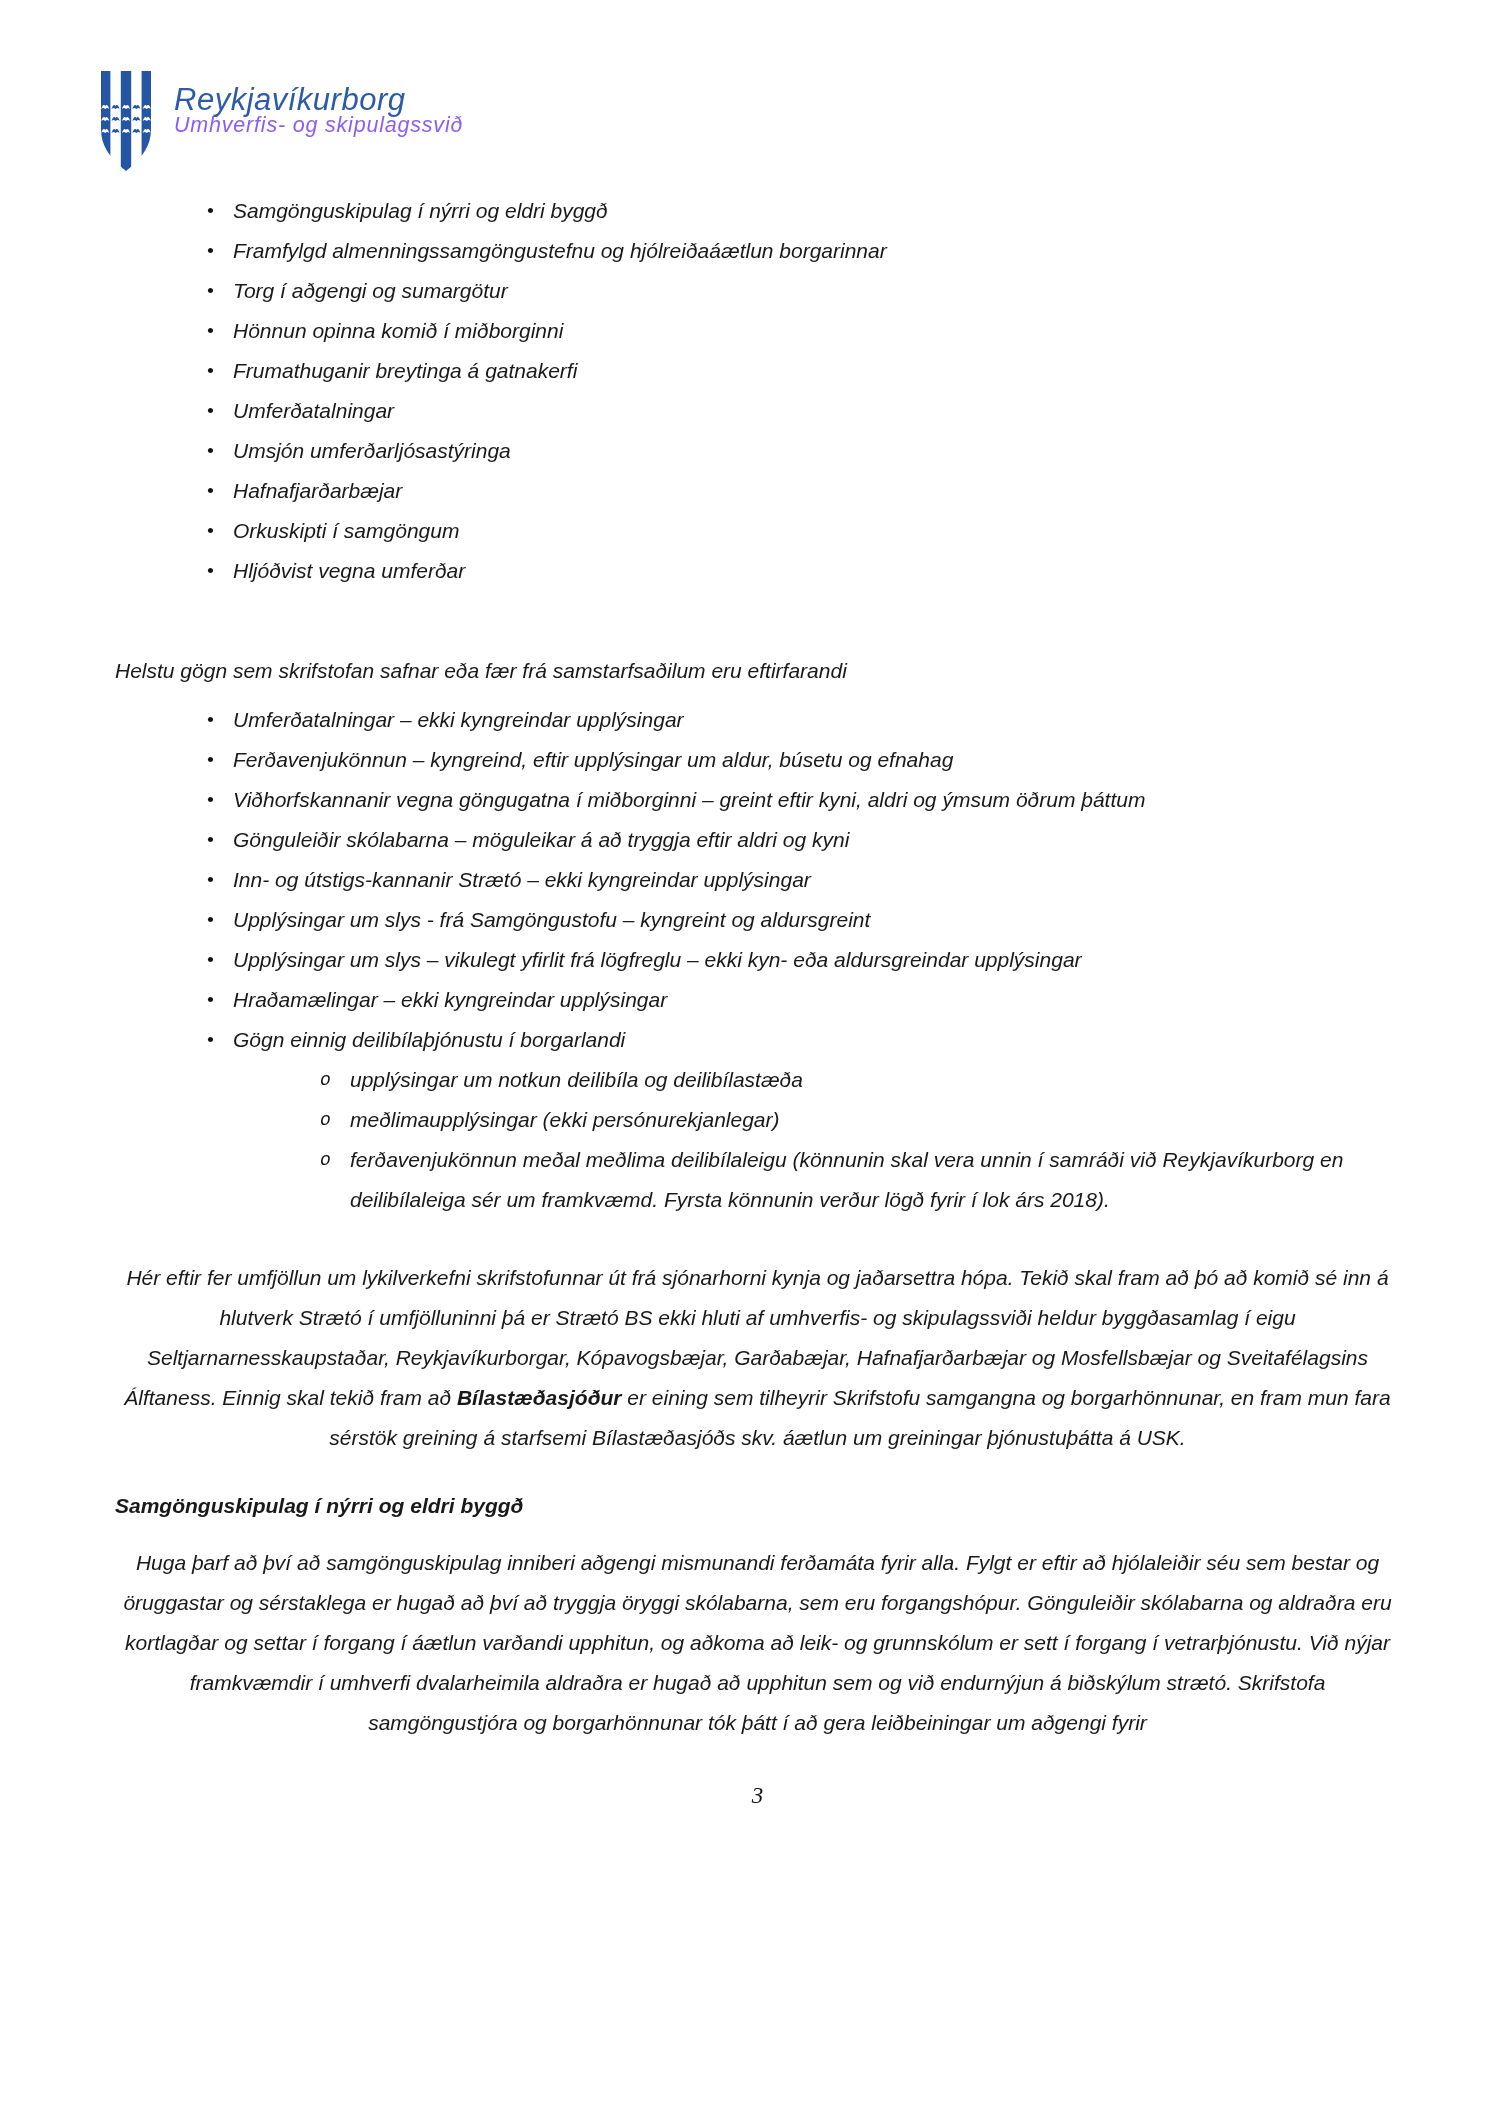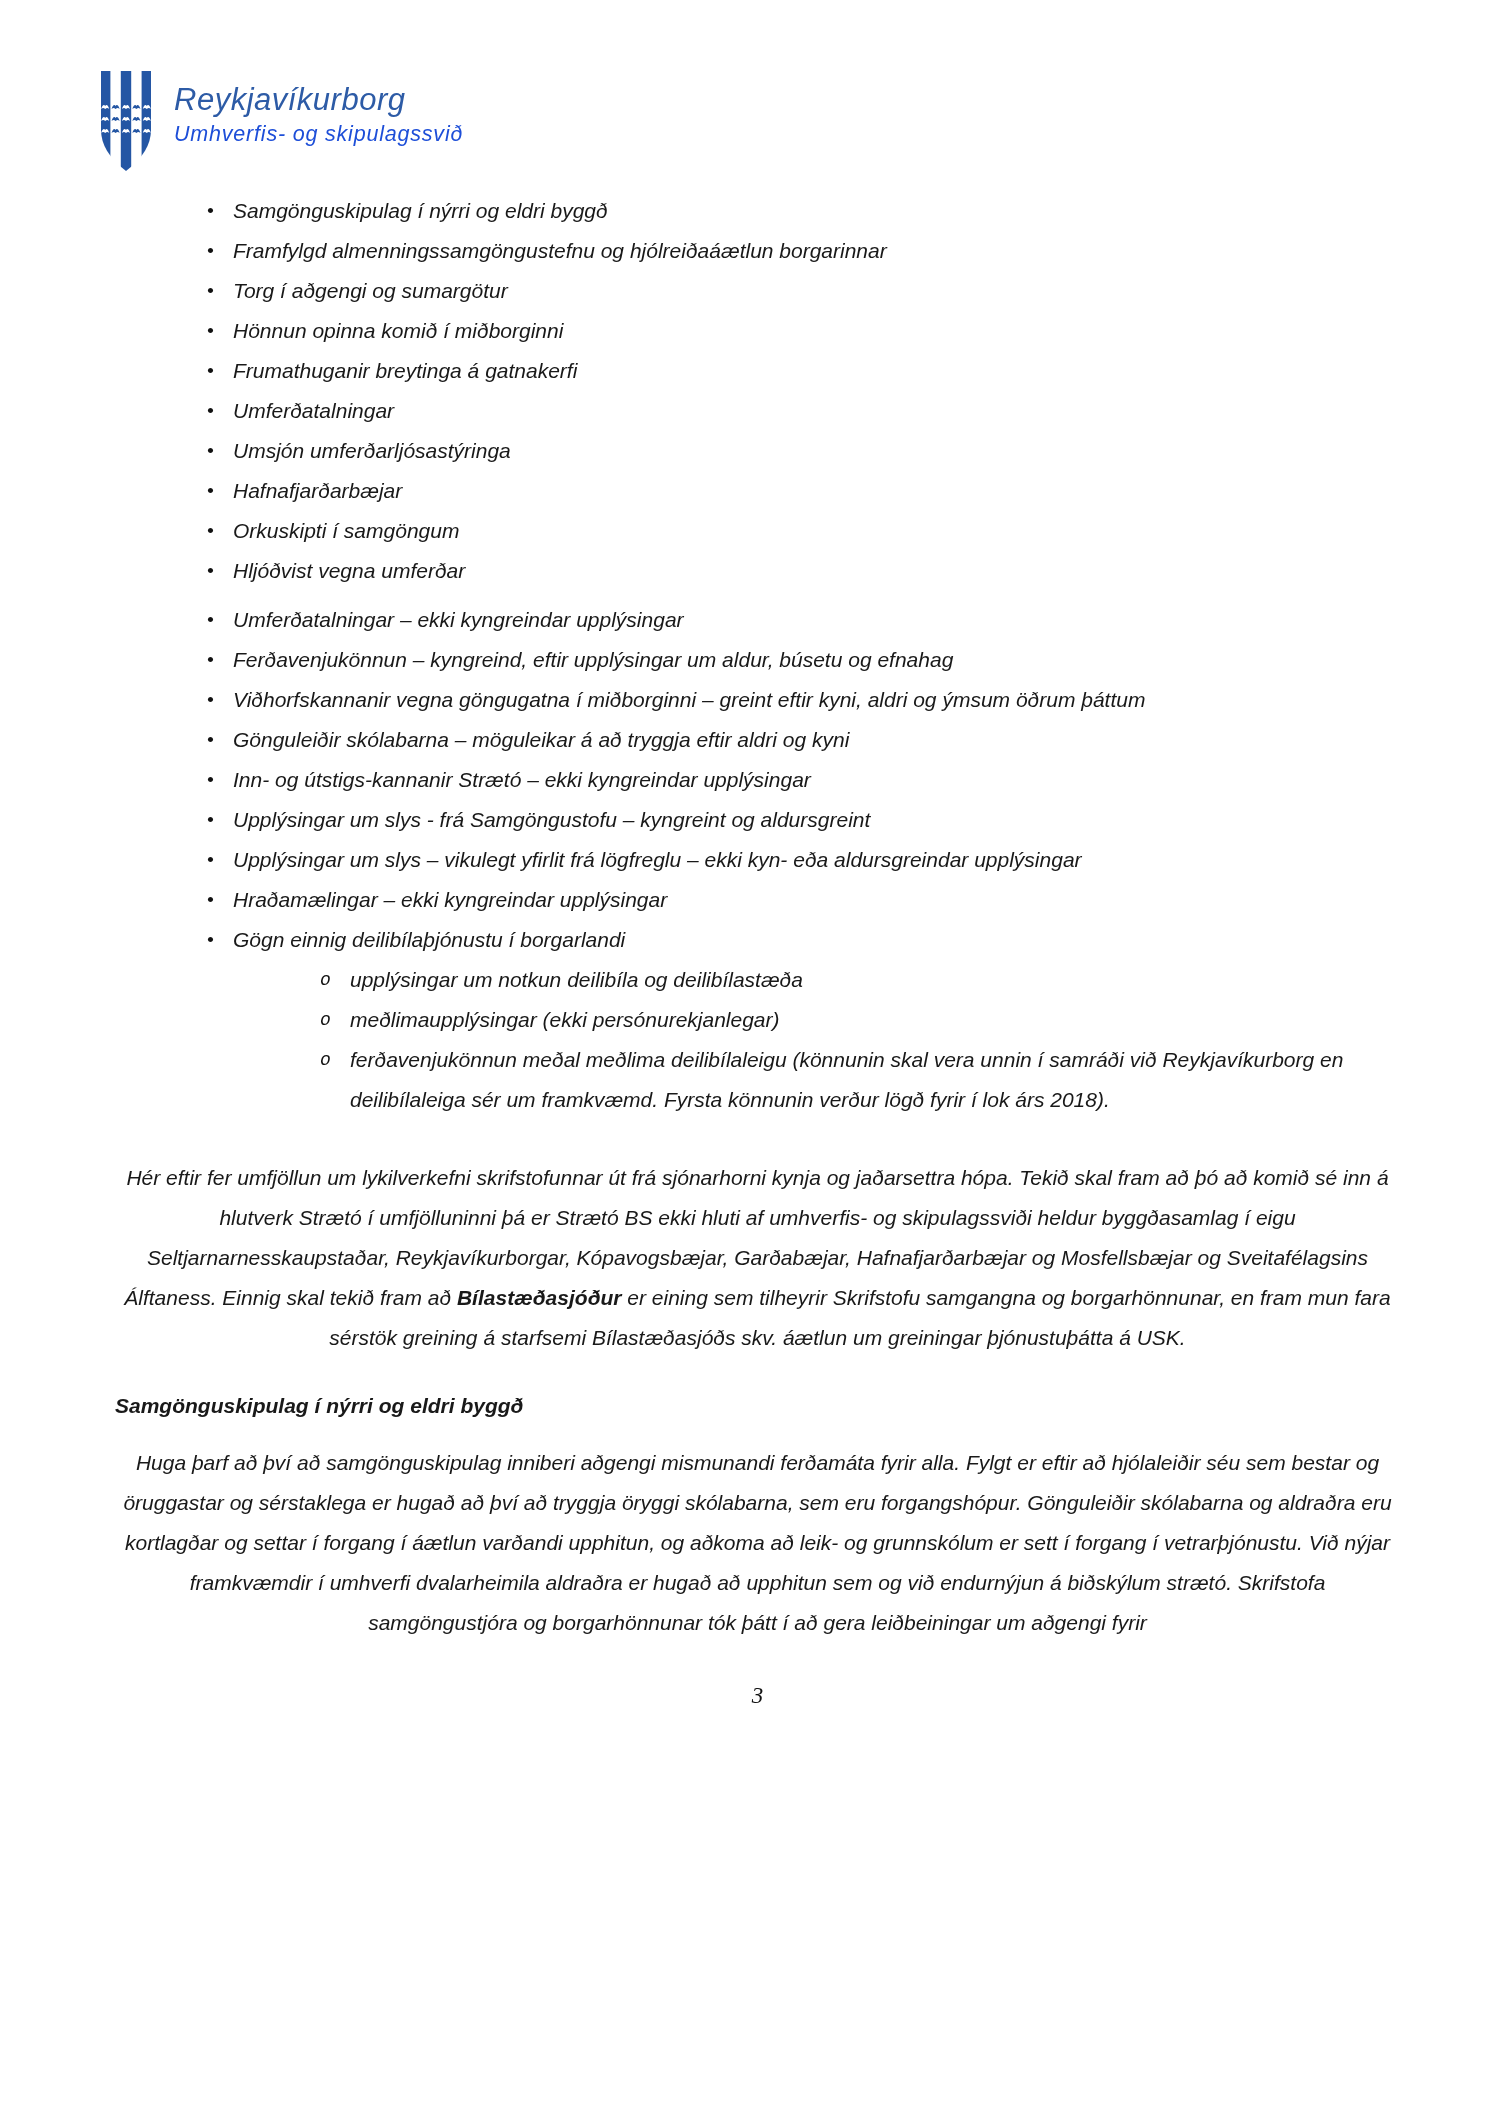--- a/index.html
+++ b/index.html
@@ -16,21 +16,21 @@
   .logo-row{
     margin:70px 0 0 100px;
     display:flex; align-items:flex-start; gap:22px; height:103px;
   }
   .shield{width:52px; height:102px; flex:0 0 auto;}
   .brand-text{padding-top:14px; line-height:1;}
   .brand-name{
     font-size:31px; color:#2d5ba6; letter-spacing:0.5px; line-height:1;
   }
   .brand-dept{
-    font-size:21.5px; color:#1d4ed8; letter-spacing:0.8px; margin-top:9px; line-height:1;
+    font-size:21.5px; color:#8b5cf6; letter-spacing:0.8px; line-height:1;
   }
 
   
   .content{padding:0 100px 0 115px; font-size:21px; line-height:40px;}
 
   ul{list-style:none; margin:0; padding:0;}
   .blist{margin-left:92px;}
   .blist li{display:flex; align-items:flex-start;}
   .blist .mk{
     flex:0 0 26px; line-height:40px; font-size:19px; color:#111;
@@ -144,20 +144,21 @@
       <li>
           <span class="mk">•</span>
           <span class="tx">Orkuskipti í samgöngum</span>
         </li>
       <li>
           <span class="mk">•</span>
           <span class="tx">Hljóðvist vegna umferðar</span>
         </li>
     </ul>
 
+    <p class="intro" style="margin-bottom:0">Helstu gögn sem skrifstofan safnar eða fær frá samstarfsaðilum eru eftirfarandi</p>
 
     <ul class="blist list-mid">
       <li>
           <span class="mk">•</span>
           <span class="tx">Umferðatalningar – ekki kyngreindar upplýsingar</span>
         </li>
       <li>
           <span class="mk">•</span>
           <span class="tx">Ferðavenjukönnun – kyngreind, eftir upplýsingar um aldur, búsetu og efnahag</span>
         </li>

